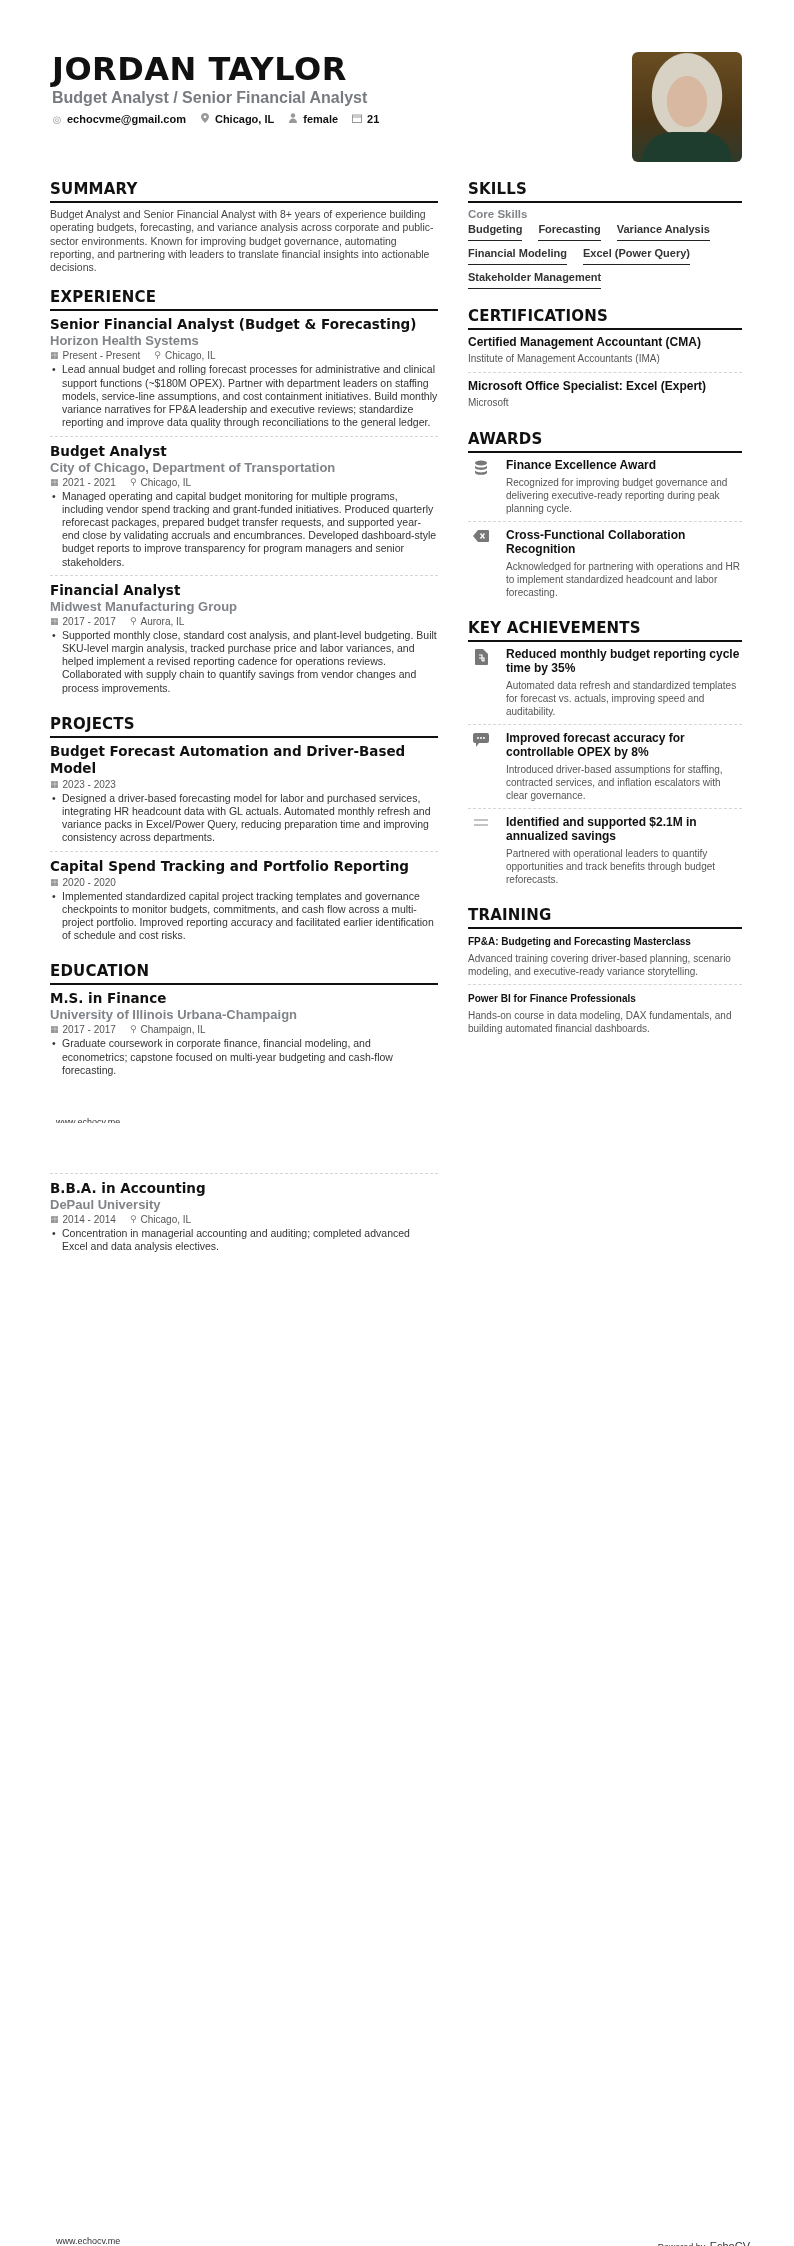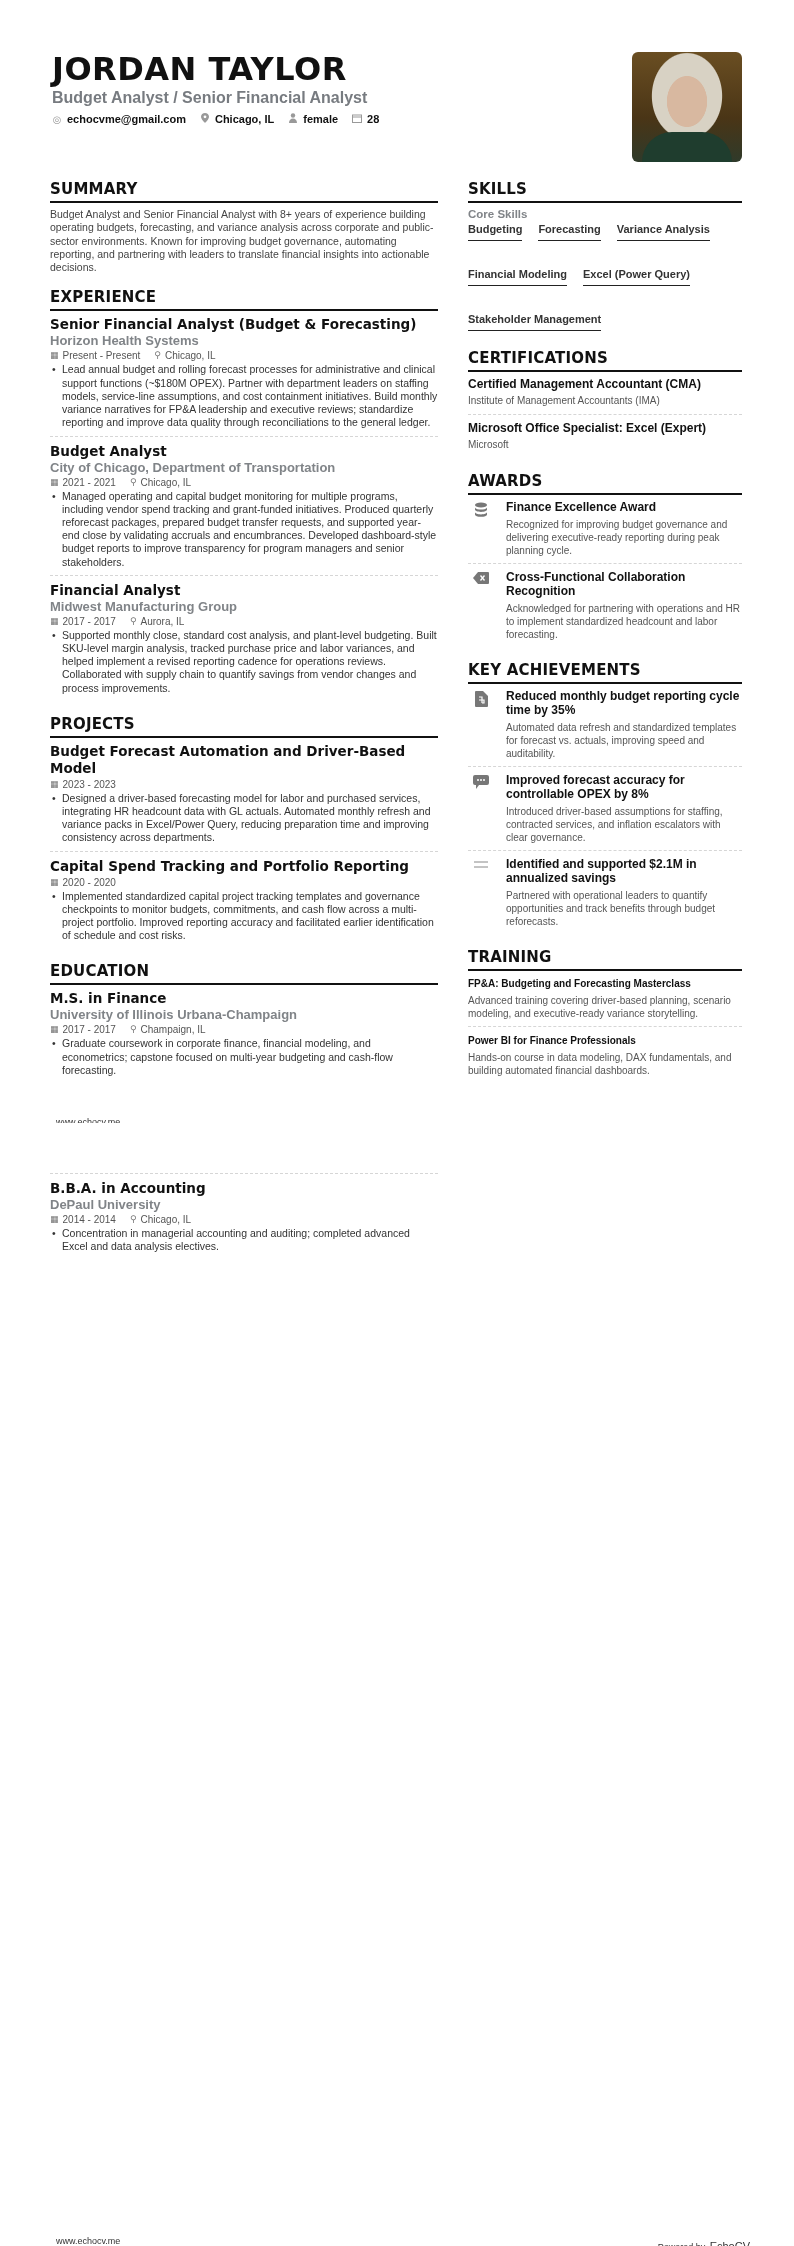--- a/index.html
+++ b/index.html
@@ -36,21 +36,21 @@
   .entry-org { font-weight: bold; font-size: 13px; color: #808488; line-height: 15px; }
   .meta { display: flex; gap: 14px; font-size: 10px; color: #555; line-height: 13px; margin-top: 1px; }
   .meta span.m { display: flex; align-items: center; gap: 4px; }
   .micon { font-size: 9px; color: #777; }
   .bullets { list-style: none; margin-top: 1px; }
   .bullets li { position: relative; padding-left: 12px; font-size: 10.5px; line-height: 13.2px; color: #333; }
   .bullets li::before { content: "•"; position: absolute; left: 2px; top: 0; color: #333; }
 
   
   .skills-sub { font-weight: bold; font-size: 11.5px; color: #808488; margin-bottom: 3px; }
-  .skill-row { display: flex; flex-wrap: wrap; gap: 23px 16px; }
+  .skill-row { display: flex; flex-wrap: wrap; gap: 2px 16px; }
   .skill { font-weight: bold; font-size: 11px; color: #333; padding-bottom: 5px; border-bottom: 1.5px solid #222; margin-bottom: 4px; }
 
   
   .cert-title { font-weight: bold; font-size: 12px; color: #111; line-height: 15px; }
   .cert-sub { font-size: 10px; color: #555; line-height: 14px; margin-top: 2px; }
 
   
   .ientry { display: flex; gap: 12px; padding-bottom: 6px; margin-bottom: 6px; border-bottom: 1px dashed #d6d6d6; }
   .ientry:last-child { border-bottom: none; }
   .iicon { width: 26px; flex: 0 0 26px; display: flex; justify-content: center; padding-top: 2px; }
@@ -98,21 +98,21 @@
         </span>
         <span>female</span>
       </div>
       <div class="contact">
         <span class="cicon">
           <svg width="10" height="9" viewBox="0 0 10 9">
               <rect x="0.5" y="1" width="9" height="7.5" fill="none" stroke="#999"></rect>
               <line x1="0.5" y1="3" x2="9.5" y2="3" stroke="#999"></line>
             </svg>
         </span>
-        <span>28</span>
+        <span>21</span>
       </div>
     </div>
   </div>
 
   <div class="photo">
       <div class="shoulders"></div>
     </div>
 
   <div class="col-left" style="top:180px;">
 

